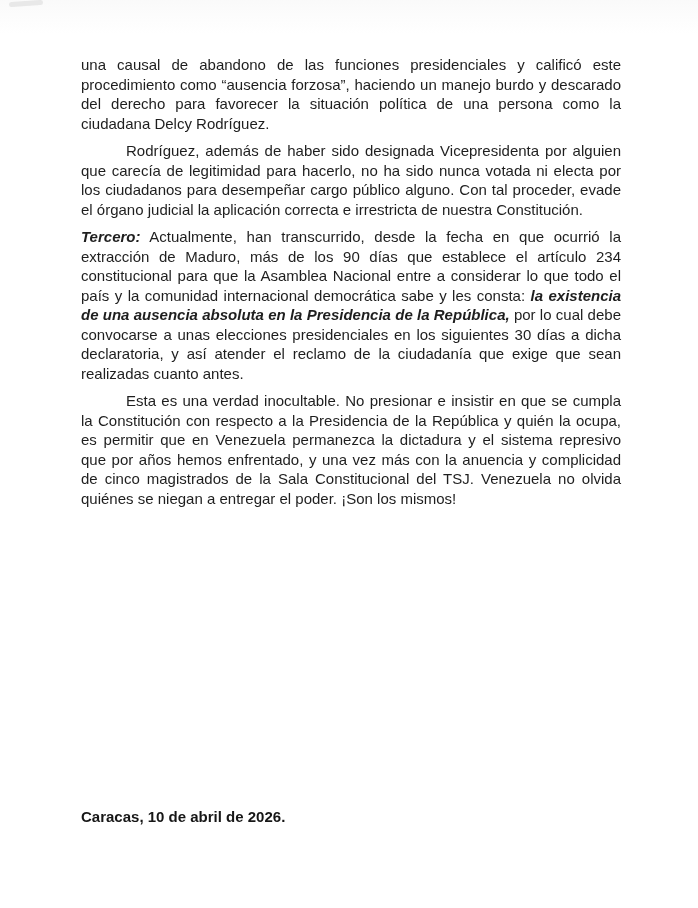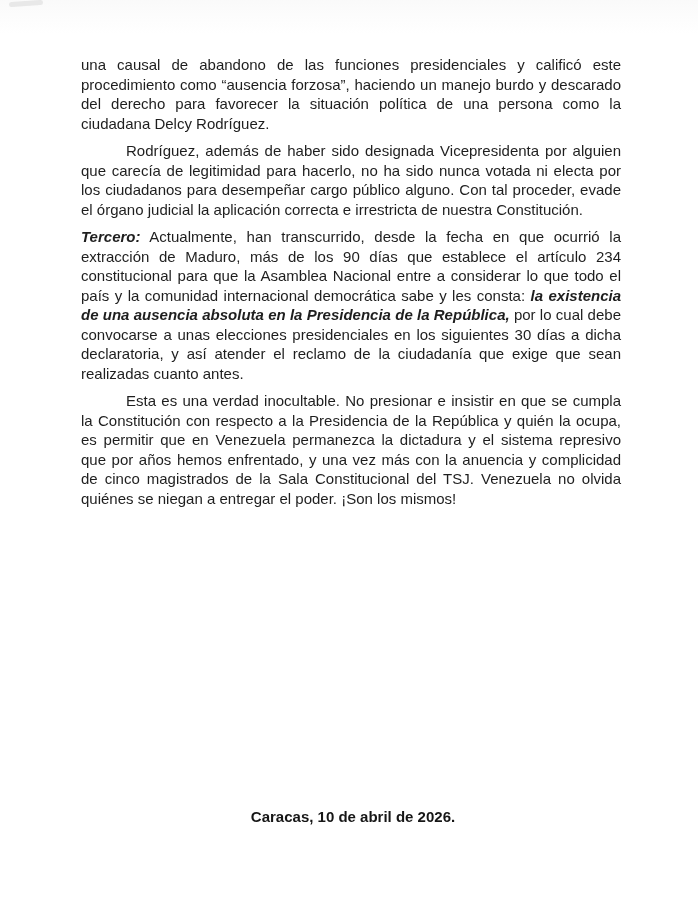--- a/index.html
+++ b/index.html
@@ -51,21 +51,21 @@
   }
   .bold {
     font-weight: bold;
     font-style: italic;
   }
   .dateline {
     position: absolute;
     top: 807px;
     left: 81px;
     width: 544px;
-    text-align: center;
+    text-align: left;
     font-size: 15px;
     line-height: 20px;
     font-weight: bold;
     color: #161616;
   }
 </style>
 </head>
 <body>
 
 <div class="page">

